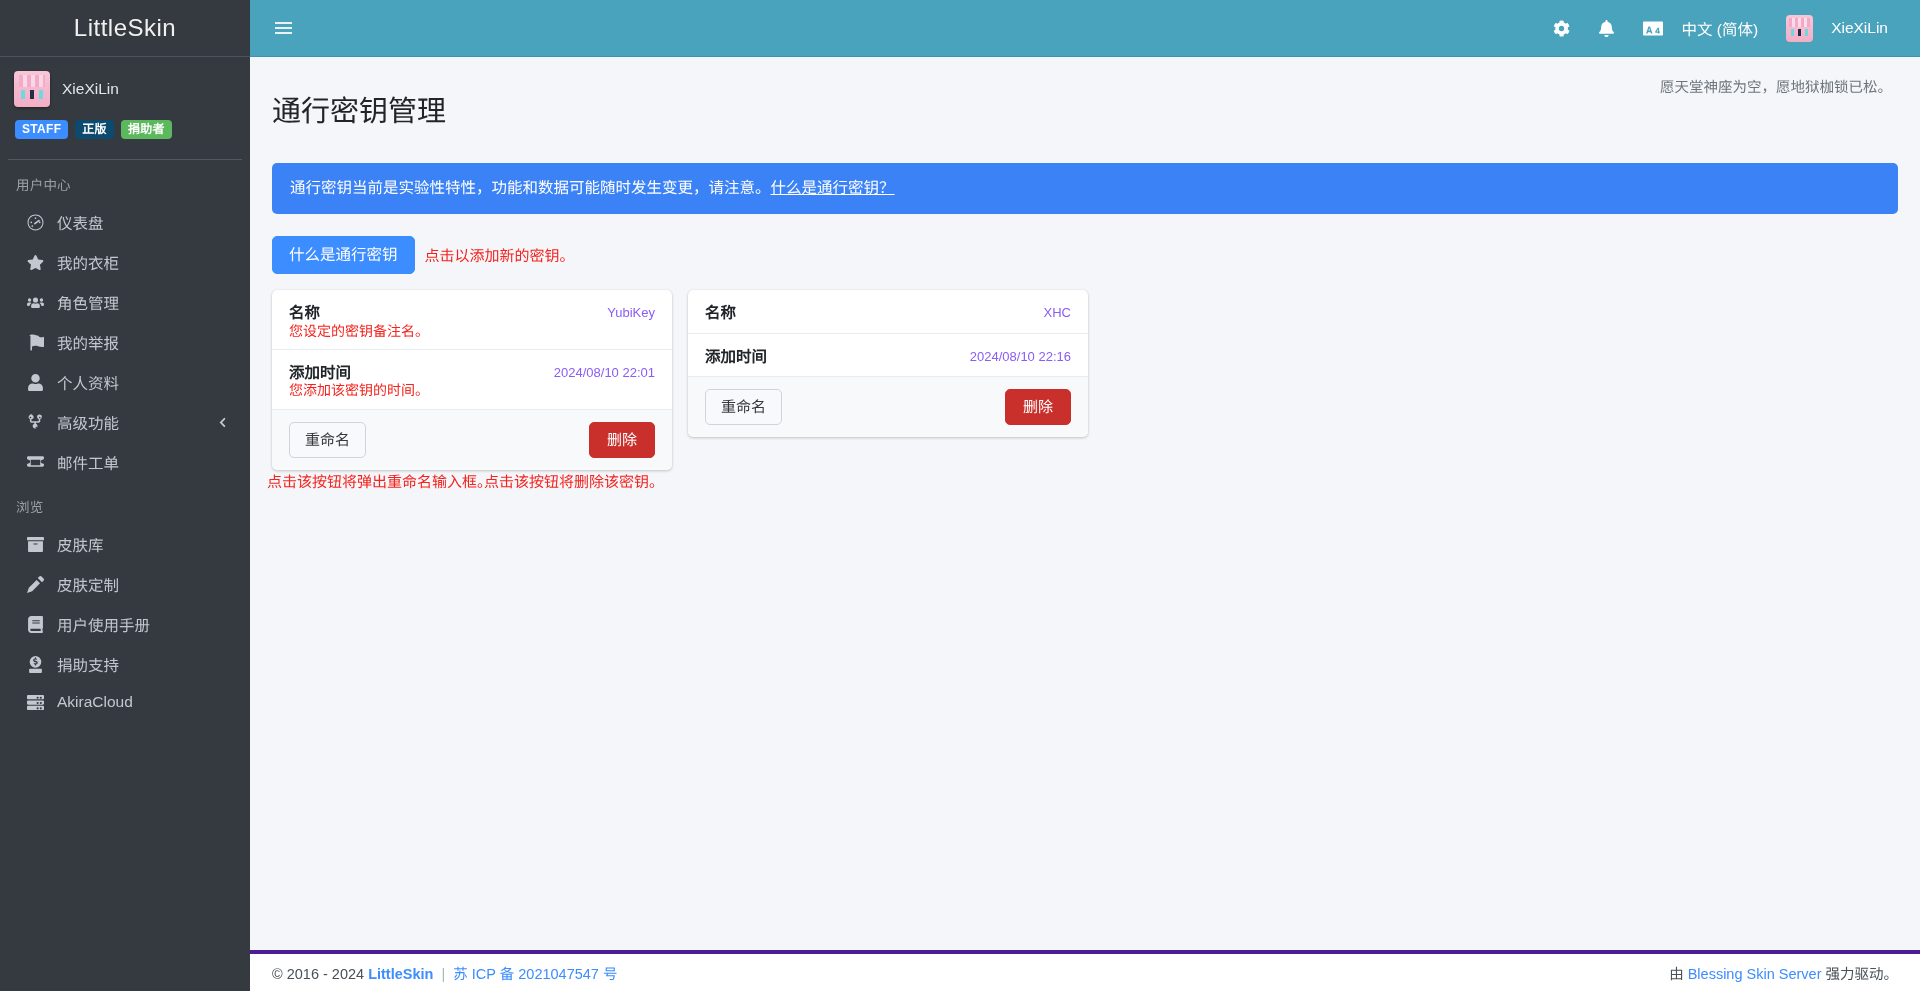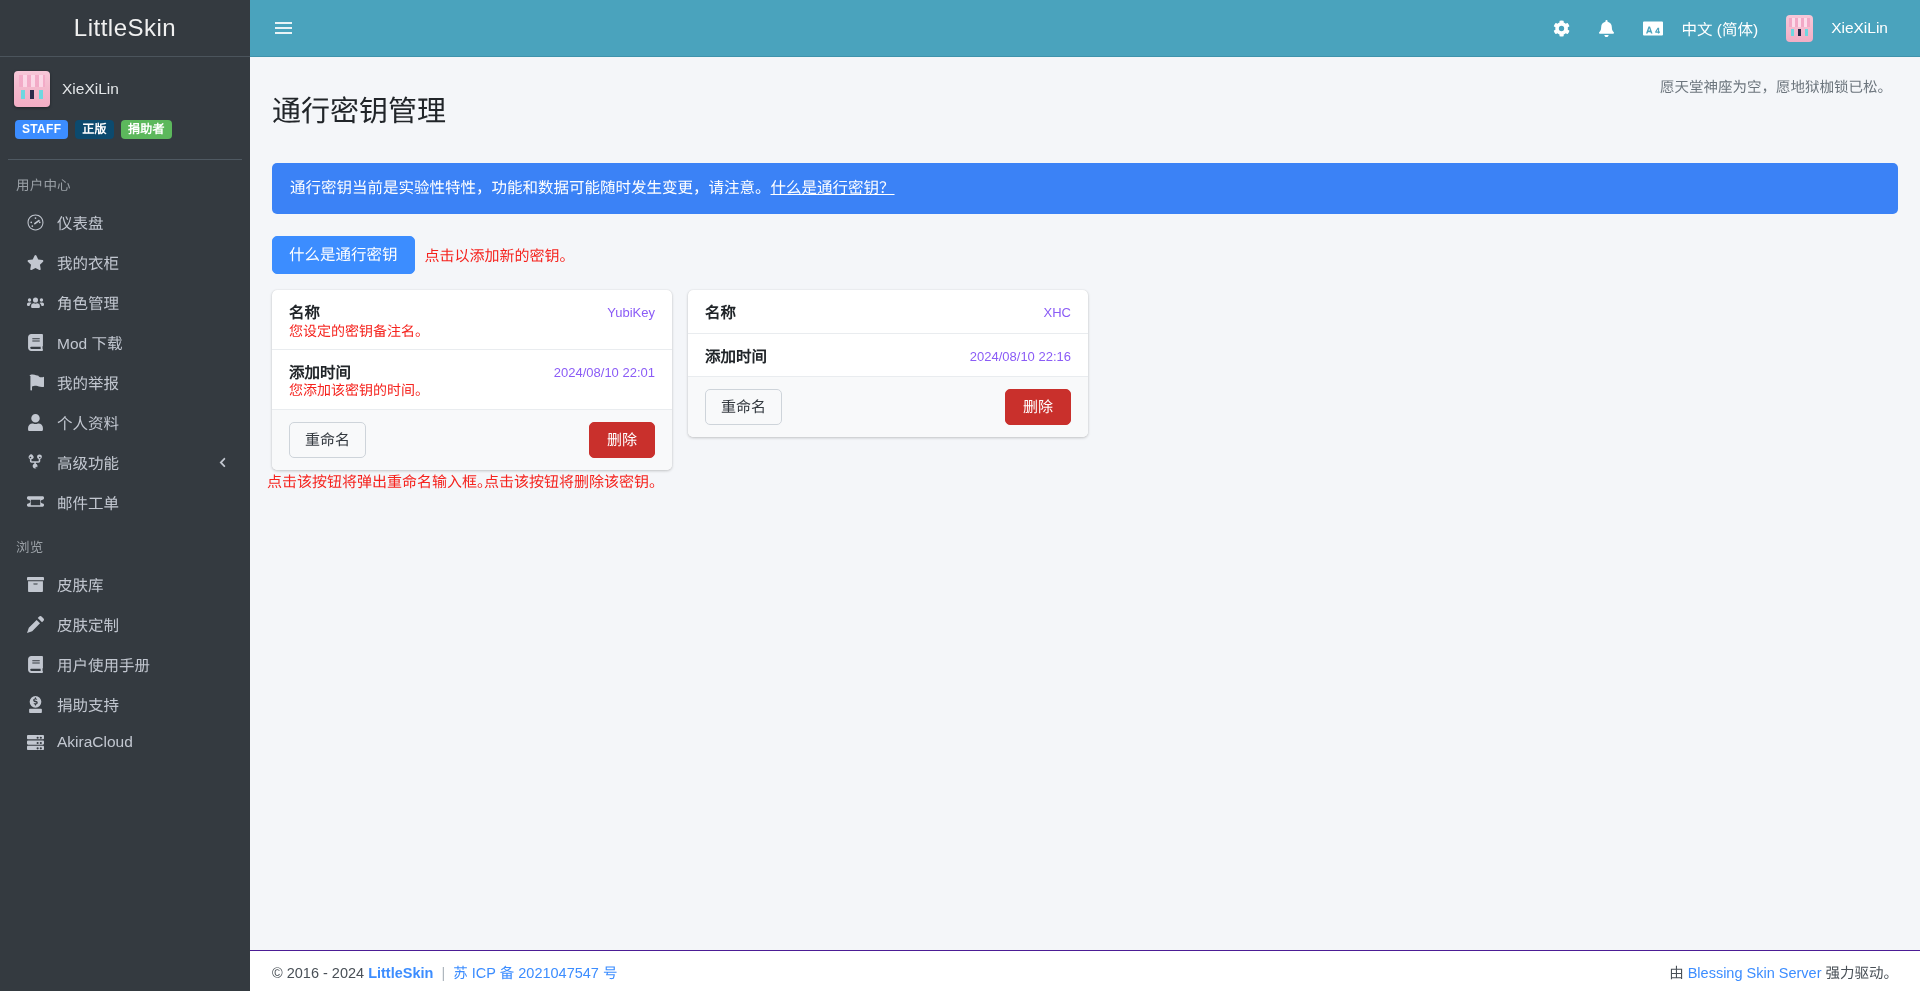--- a/index.html
+++ b/index.html
@@ -190,21 +190,21 @@
     display:flex; justify-content:space-between; align-items:center;
     padding: 2px 0 0 0; position: relative; height: 20px;
   }
   .card-annotations .ann { position:absolute; top:0; }
   .ann-left { left: -5px; }
   .ann-right { left: 212px; }
 
   
   .footer {
     height: 41px; min-height:41px; background:#ffffff;
-    border-top: 1px solid #4c1d95;
+    border-top: 4px solid #4c1d95;
     display:flex; align-items:center; justify-content:space-between;
     padding: 0 22px; font-size:14.5px; color:#495057;
     margin-top: auto;
   }
   .footer a { color:#3c8dff; text-decoration:none; }
   .footer strong { font-weight: bold; }
   .footer-sep { color:#adb5bd; margin: 0 4px; }
 </style>
 </head>
 <body>
@@ -248,28 +248,20 @@
         </span>
         <span class="nav-label">我的衣柜</span>
       </li>
       <li class="nav-item">
         <span class="nav-icon">
           <svg viewBox="0 0 640 512">
               <path d="M96 224a64 64 0 100-128 64 64 0 000 128zm448 0a64 64 0 100-128 64 64 0 000 128zm32 32h-64c-17 0-33 7-45 18 41 23 70 63 77 110h64c18 0 32-14 32-32v-32c0-35-29-64-64-64zm-256 0a96 96 0 100-192 96 96 0 000 192zm66 32h-8c-18 9-37 14-58 14s-40-5-58-14h-8c-55 0-99 44-99 99v25c0 27 21 48 48 48h234c27 0 48-21 48-48v-25c0-55-44-99-99-99zM173 274c-12-11-28-18-45-18H64c-35 0-64 29-64 64v32c0 18 14 32 32 32h64c7-47 36-87 77-110z"></path>
             </svg>
         </span>
         <span class="nav-label">角色管理</span>
-      </li>
-      <li class="nav-item">
-        <span class="nav-icon">
-          <svg viewBox="0 0 448 512">
-              <path d="M448 360V24c0-13-11-24-24-24H96C43 0 0 43 0 96v320c0 53 43 96 96 96h328c13 0 24-11 24-24v-16c0-8-4-14-9-19-5-17-5-66 0-82 5-4 9-11 9-19zM128 134c0-3 3-6 6-6h212c3 0 6 3 6 6v20c0 3-3 6-6 6H134c-3 0-6-3-6-6v-20zm0 64c0-3 3-6 6-6h212c3 0 6 3 6 6v20c0 3-3 6-6 6H134c-3 0-6-3-6-6v-20zm253 250H96a32 32 0 010-64h285c-2 17-2 47 0 64z"></path>
-            </svg>
-        </span>
-        <span class="nav-label">Mod 下载</span>
       </li>
       <li class="nav-item">
         <span class="nav-icon">
           <svg viewBox="0 0 512 512">
               <path d="M349 56c-53 0-96-40-177-40-29 0-55 5-79 14-9 3-14 11-14 20v2a32 32 0 0124 40v386c0 9 7 16 16 16h16c9 0 16-7 16-16V376c30-13 68-24 126-24 53 0 96 40 177 40 29 0 55-6 79-15 9-3 15-12 15-21V94c0-14-15-24-28-18-24 11-57 23-94 23-53 0-96-43-77-43z"></path>
             </svg>
         </span>
         <span class="nav-label">我的举报</span>
       </li>
       <li class="nav-item">

